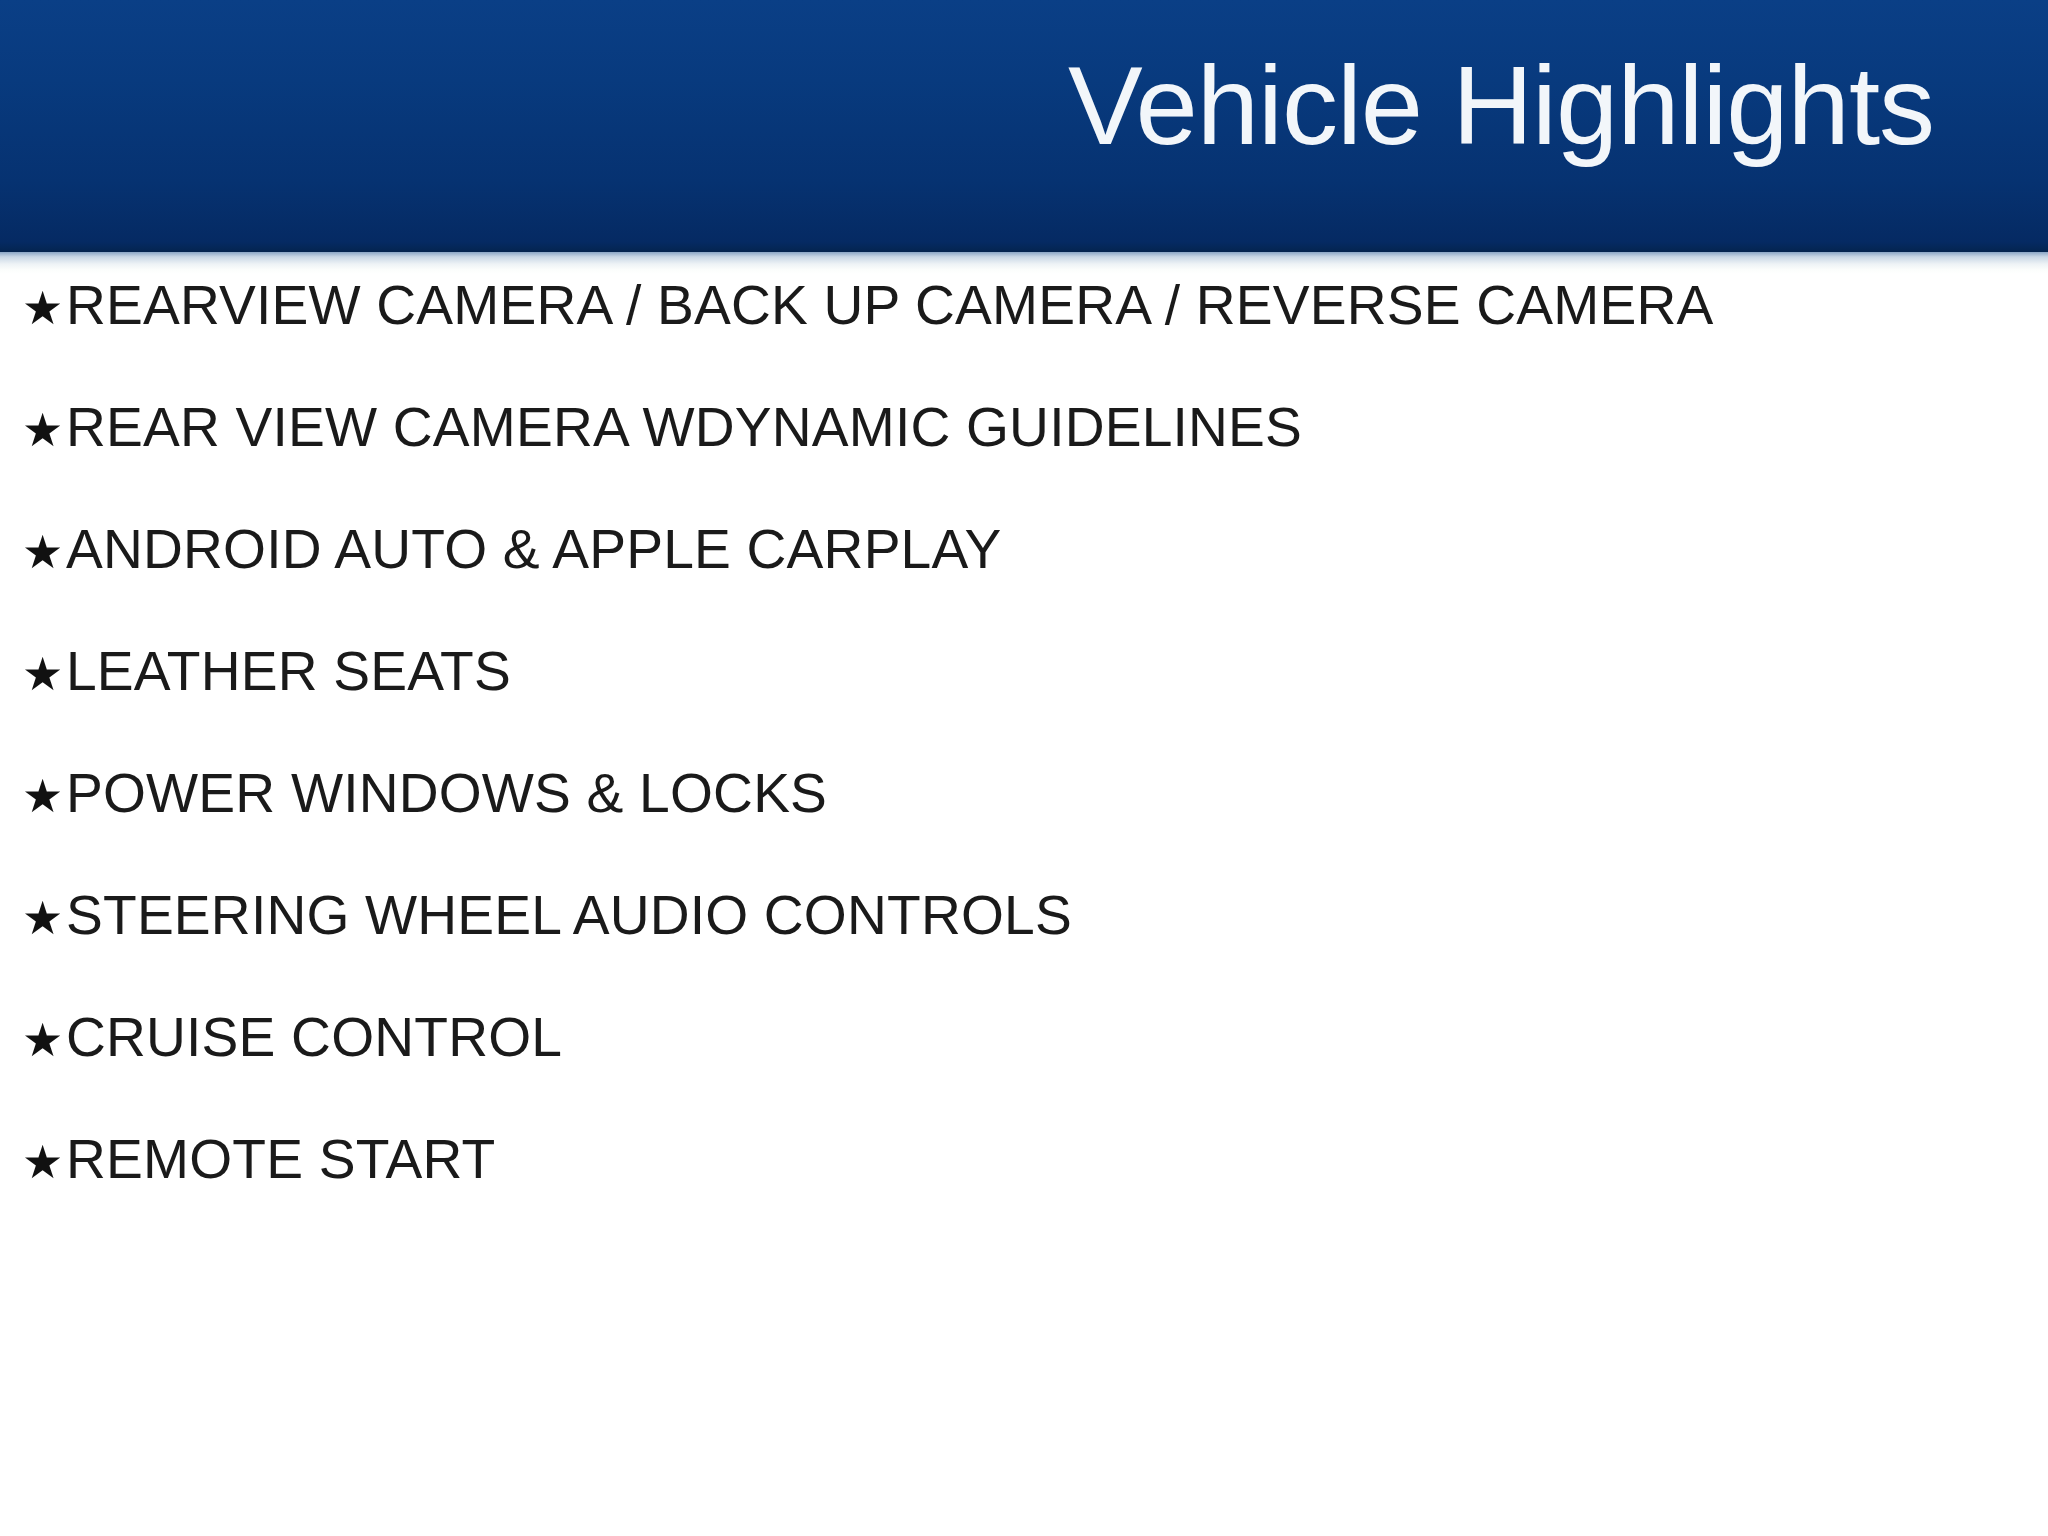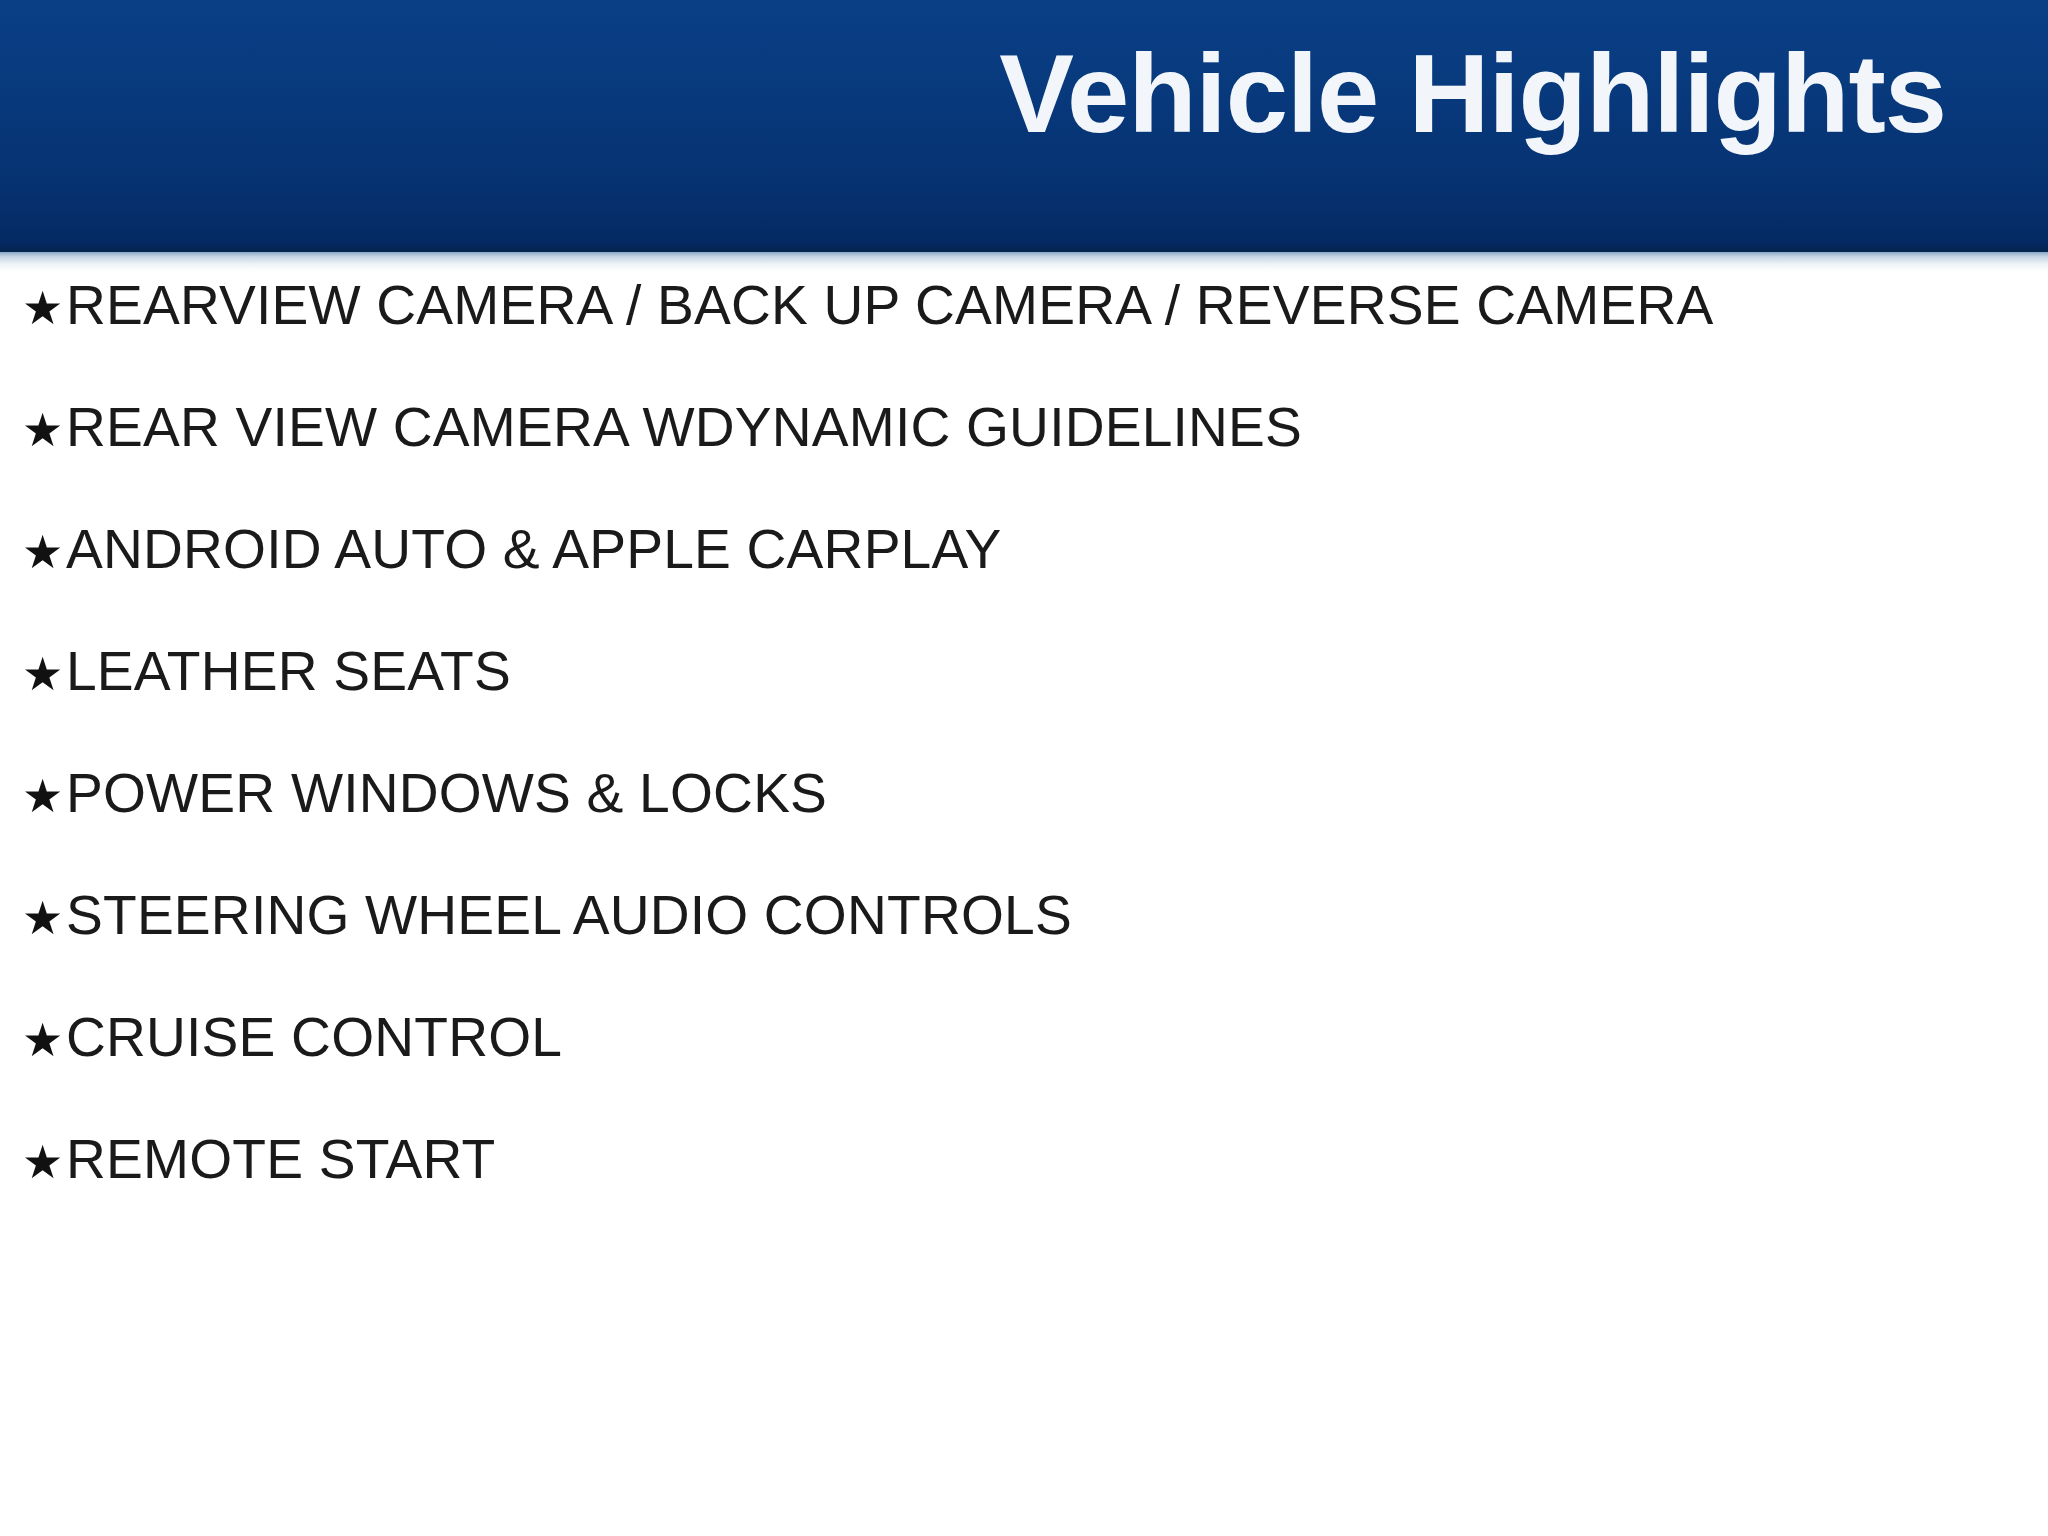--- a/index.html
+++ b/index.html
@@ -52,24 +52,24 @@
                 #c9d7e6 22%,
                 #eef3f6 55%,
                 #fbfdfc 80%,
                 #ffffff 100%);
   }
 
   .header-title {
     position: absolute;
     right: 98px;
     top: 28px;
-    margin: 4px;
+    margin: 16px;
     color: #f2f6fa;
     font-family: "Liberation Sans", "DejaVu Sans", sans-serif;
-    font-weight: 700;
+    font-weight: 400;
     font-size: 112px;
     line-height: 124px;
     letter-spacing: -1px;
     white-space: nowrap;
     text-align: right;
   }
 
   
   .highlights-list {
     position: absolute;

